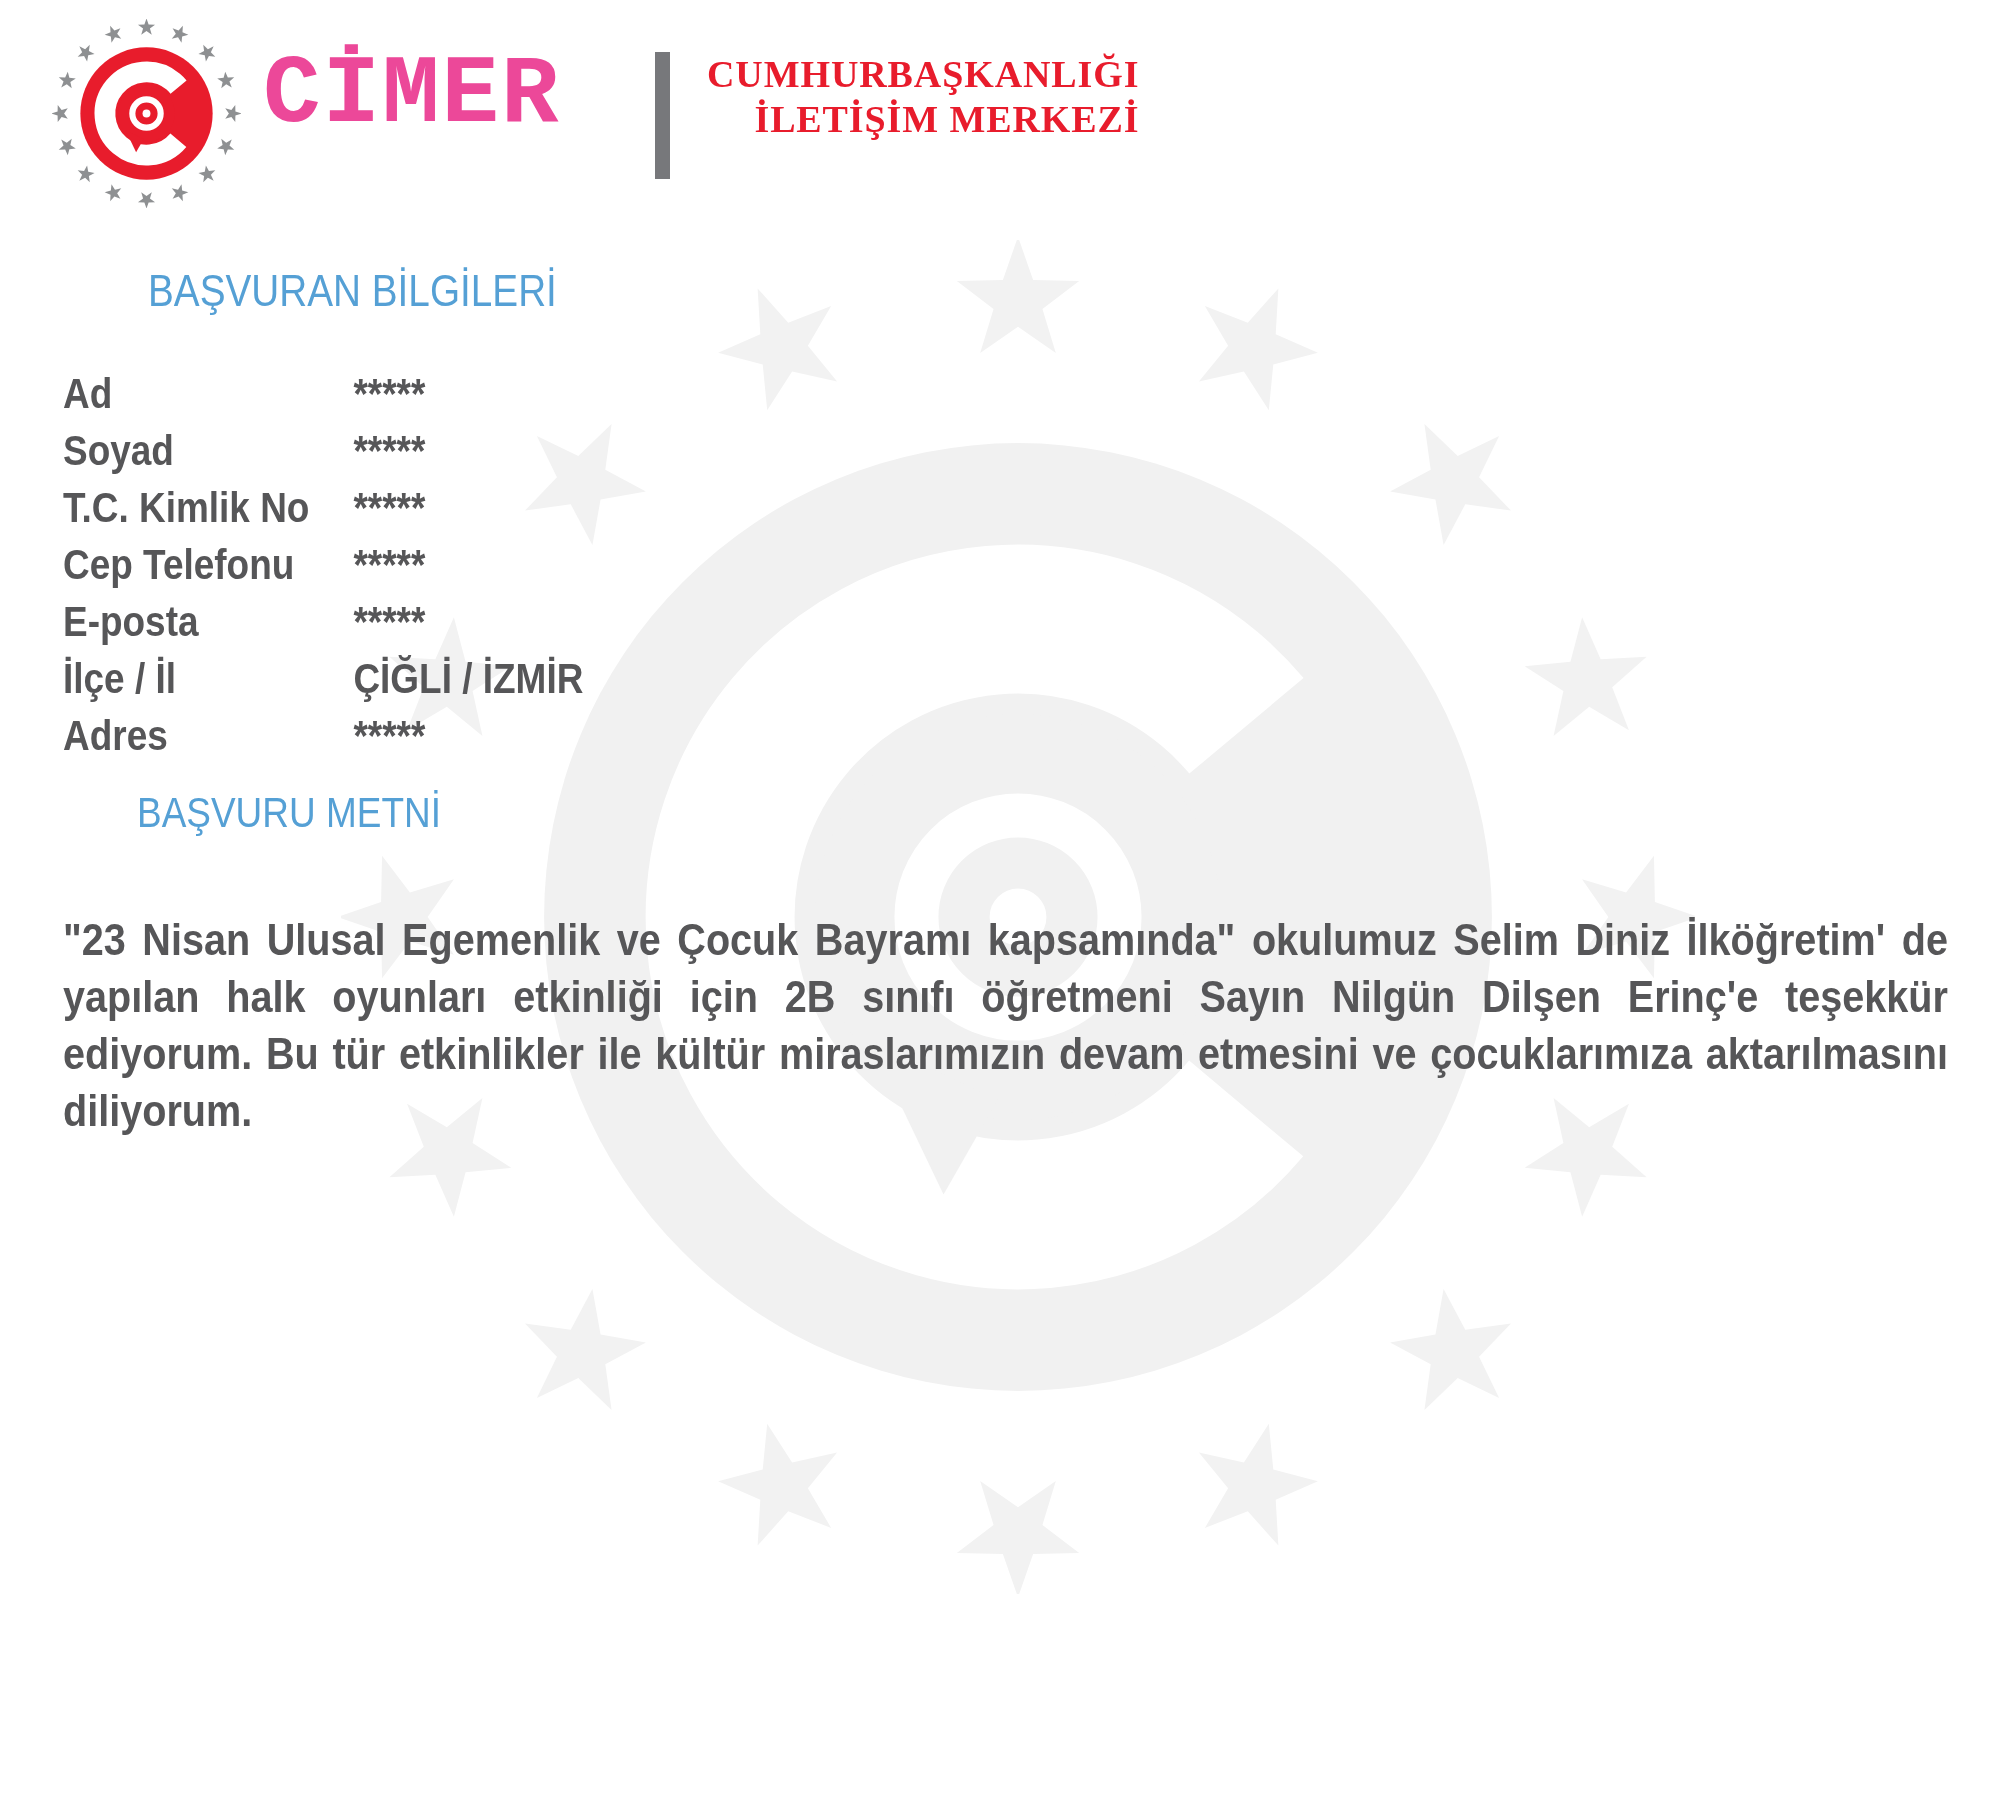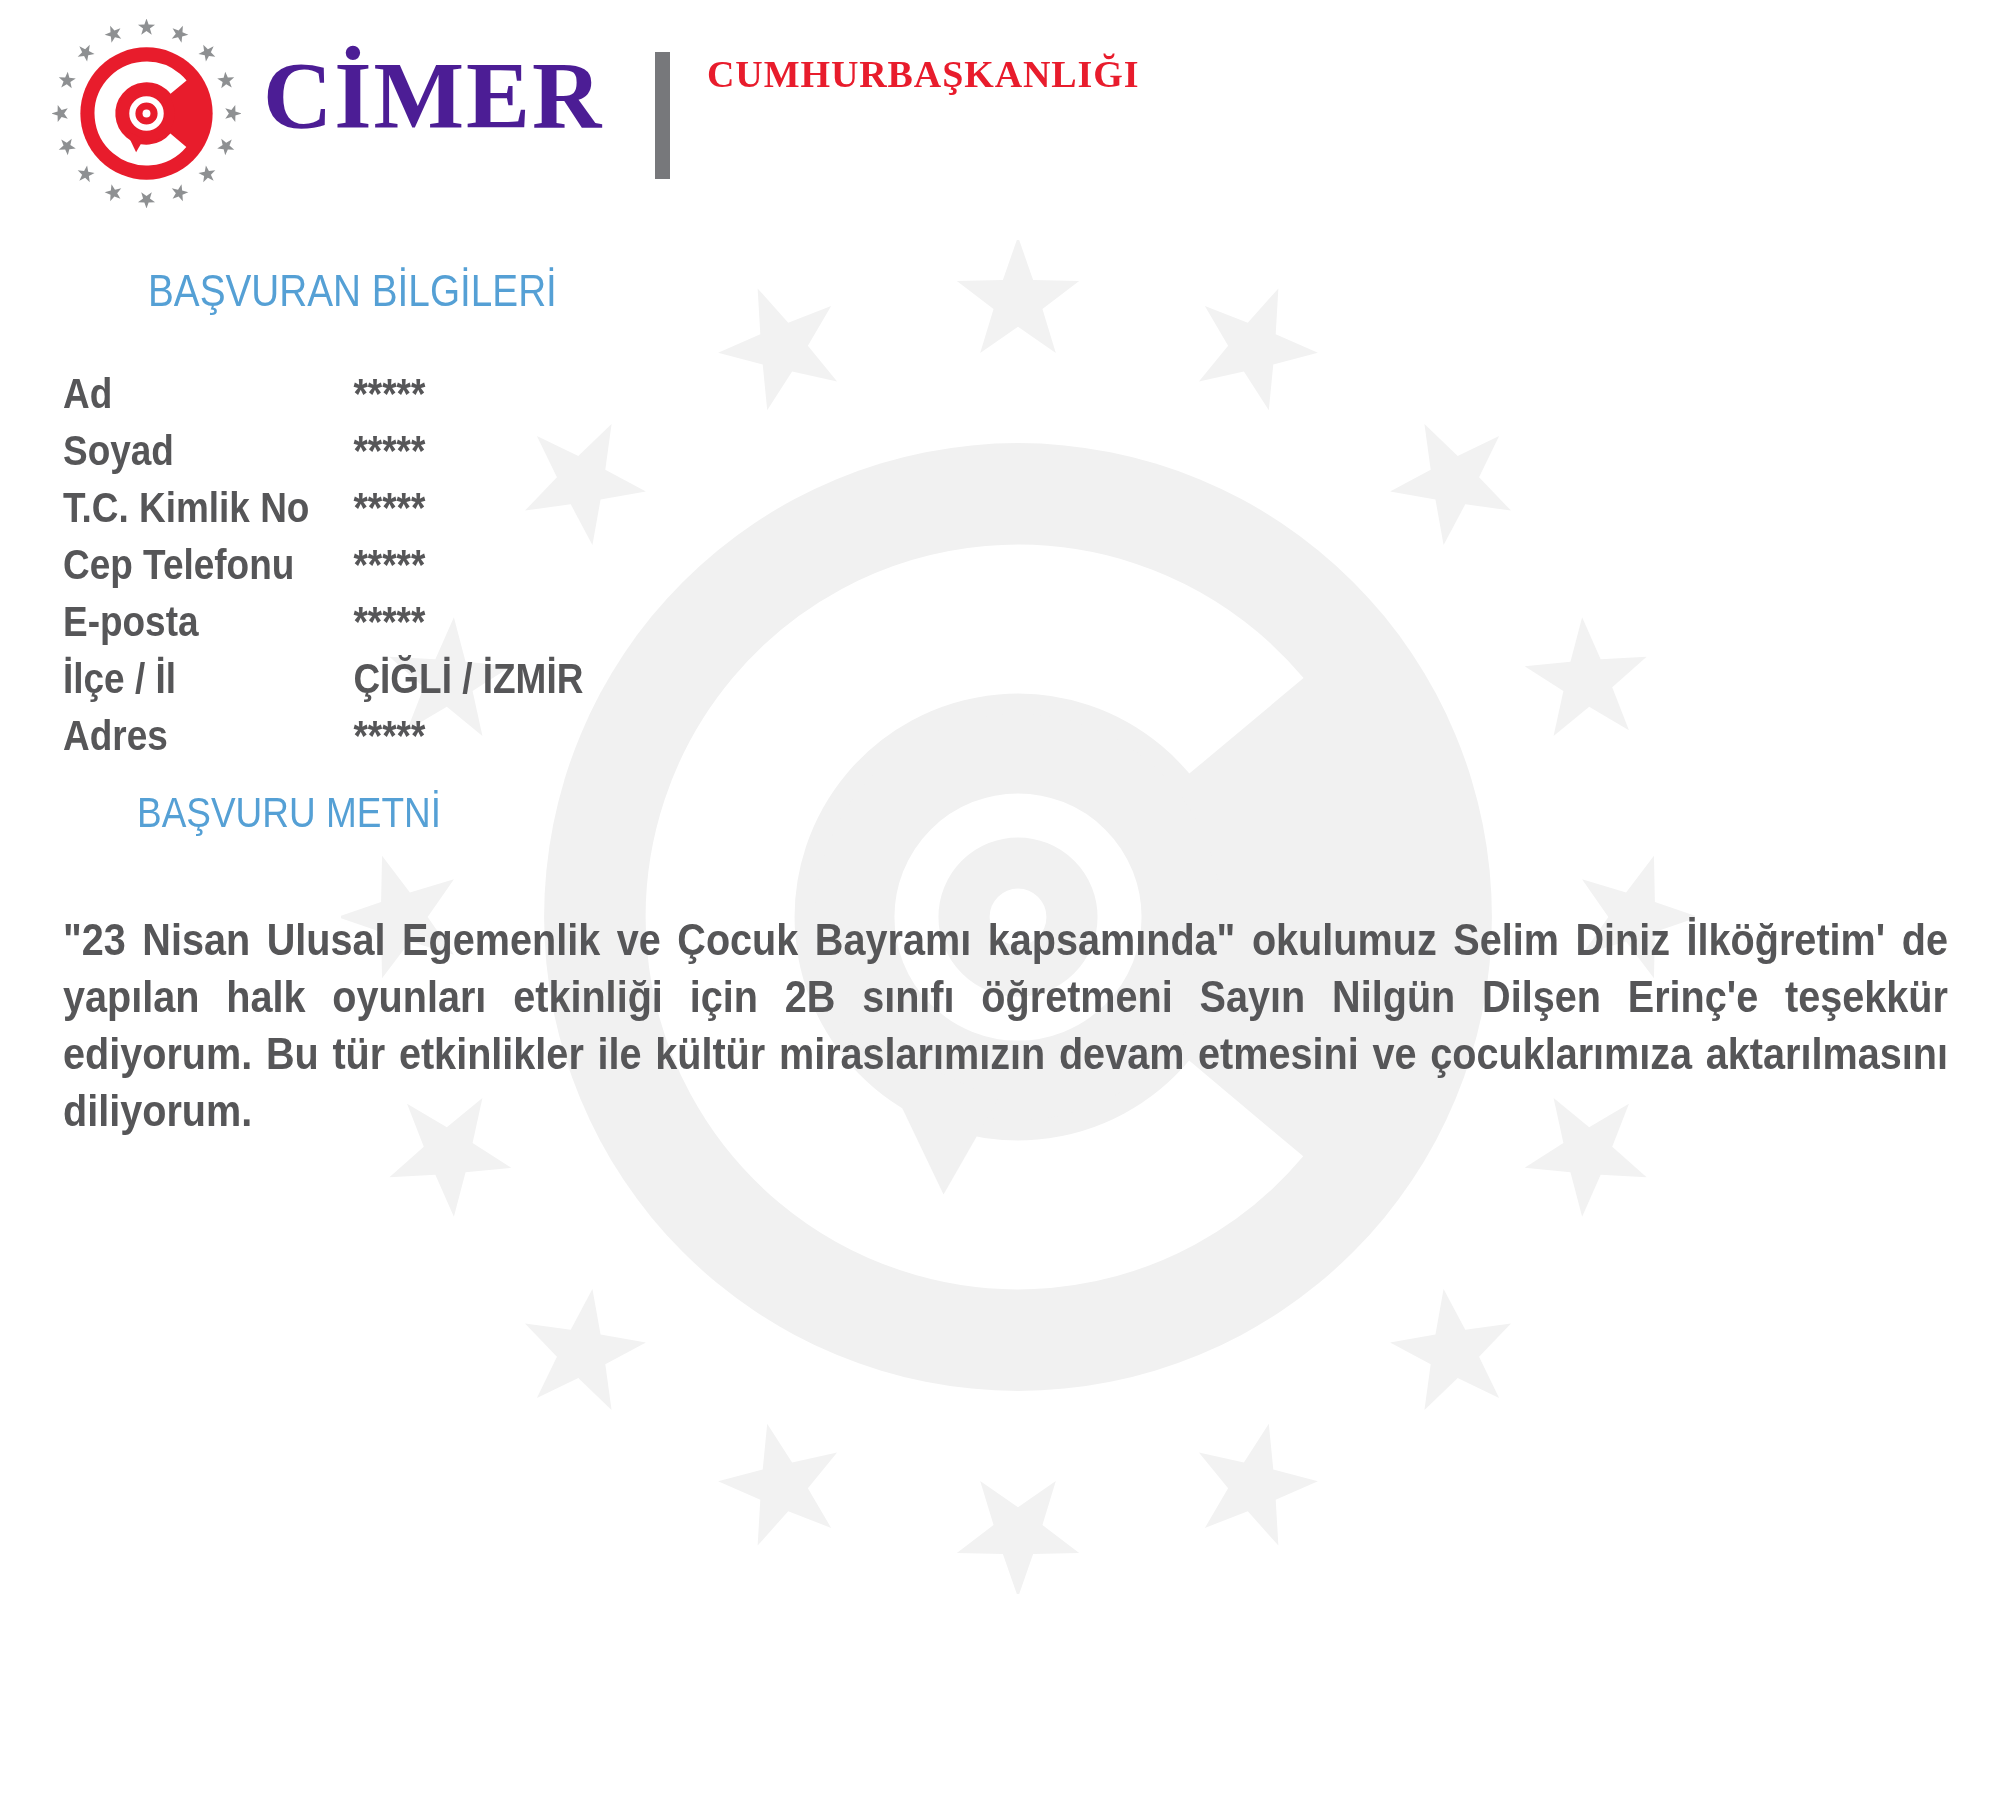--- a/index.html
+++ b/index.html
@@ -25,25 +25,25 @@
   .logo{
     position:absolute;left:52px;top:18.6px;
     width:189px;height:189px;
   }
   .logo .main{fill:#e81c2c;}
   .logo .stars{fill:#8e9092;}
   .logo .white{fill:#ffffff;}
   .logo .white-ring{stroke:#ffffff;fill:none;}
   .wordmark{
     position:absolute;left:263px;top:37px;
-    font-family:Liberation Serif, serif;
+    font-family:Liberation Mono, monospace;
     font-weight:bold;
     font-size:96px;line-height:117px;
     letter-spacing:1.9px;
-    color:#4c1d95;
+    color:#ec4899;
     white-space:nowrap;
   }
   .divider{
     position:absolute;left:655px;top:52px;
     width:15px;height:127px;
     background:#77787b;
   }
   .org{
     position:absolute;left:707px;top:52px;
     font-family:"Liberation Serif", serif;
@@ -160,20 +160,21 @@
         <circle class="white" r="4.2" cx="0" cy="0"></circle>
       </g>
     </svg>
 
     <div class="wordmark">CİMER</div>
 
     <div class="divider"></div>
 
     <div class="org">
       <div>CUMHURBAŞKANLIĞI</div>
+      <div>İLETİŞİM MERKEZİ</div>
     </div>
 
     <span class="sq sec-head" id="sec1-sq"></span>
     <span class="sec-title" id="sec1-title">BAŞVURAN BİLGİLERİ</span>
 
     <div class="fields">
       <div class="row">
         <span class="label">Ad</span>
         <span class="value">*****</span>
       </div>

